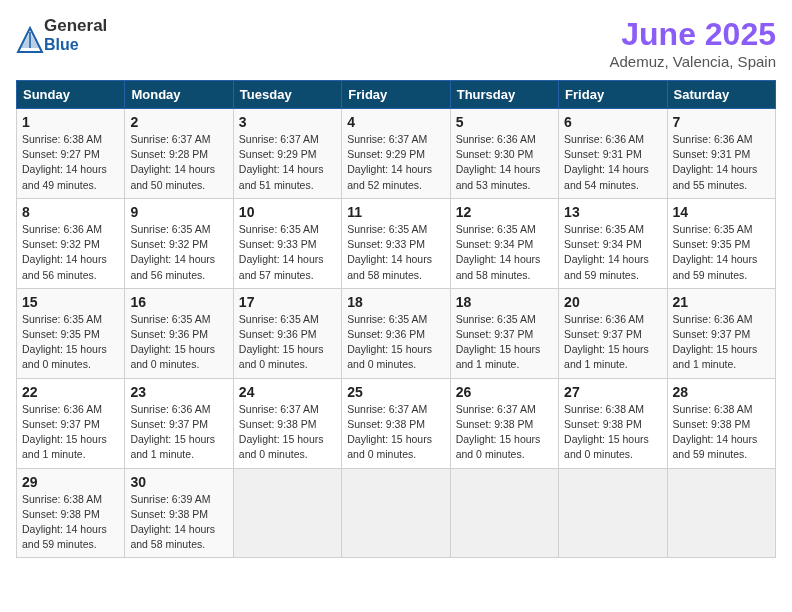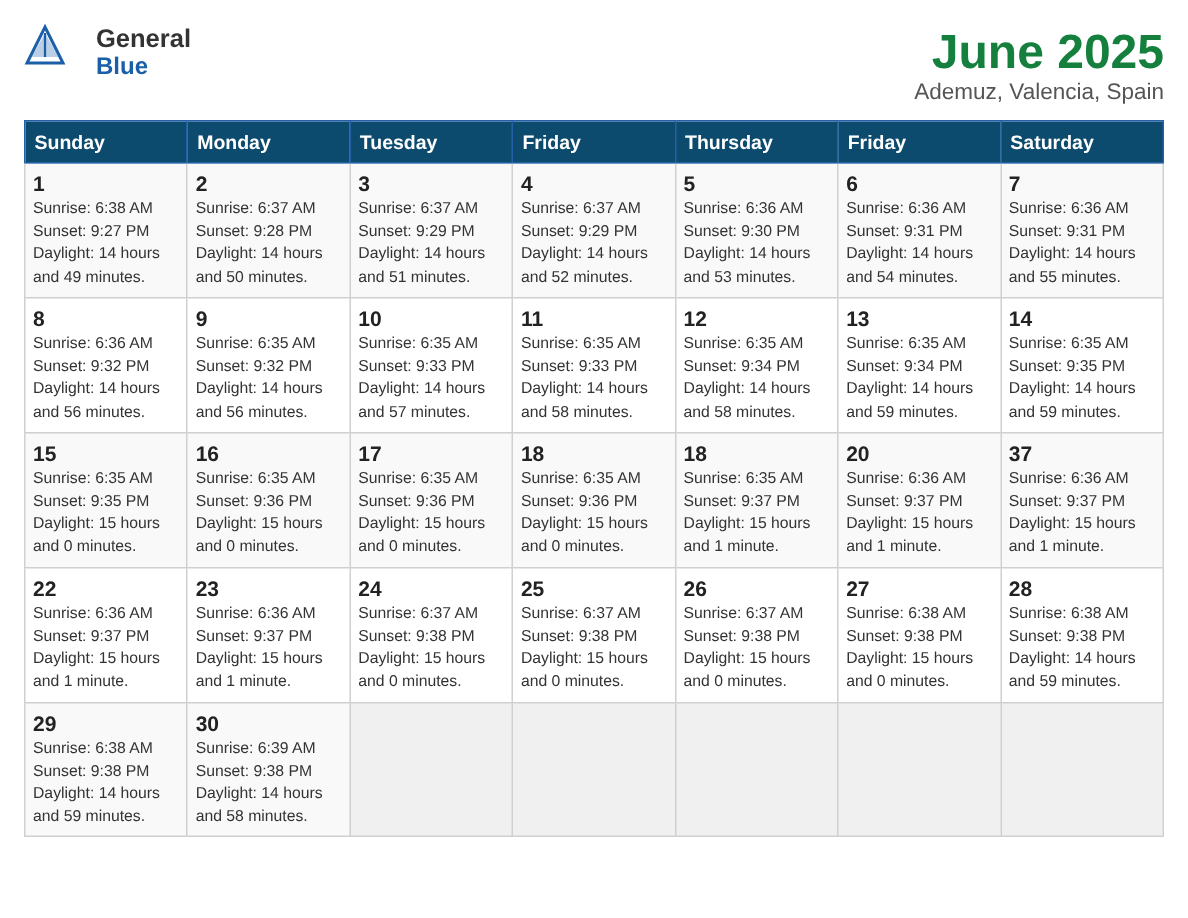--- a/index.html
+++ b/index.html
@@ -11,36 +11,36 @@
       padding: 16px;
     }
     .header-area {
       display: flex;
       justify-content: space-between;
       align-items: flex-start;
       margin-bottom: 10px;
     }
     .logo {
       display: flex;
-      align-items: flex-start;
-      gap: 20px;
+      align-items: flex-end;
+      gap: 0;
     }
     .logo-general { color: #333; }
     .logo-blue { color: #1a5fa8; }
     .logo-icon {
       width: 28px;
       height: 28px;
     }
     .title-area {
       text-align: right;
     }
     .title-area h1 {
       font-size: 32px;
       font-weight: bold;
-      color: #15803d;
+      color: #8b5cf6;
     }
     .title-area h2 {
       font-size: 15px;
       color: #555;
       font-weight: normal;
     }
     table {
       width: 100%;
       border-collapse: collapse;
       font-size: 11px;
@@ -195,21 +195,21 @@
         </td>
         <td>
           <span class="day-num">18</span>
           <div class="day-detail">Sunrise: 6:35 AM<br>Sunset: 9:37 PM<br>Daylight: 15 hours<br>and 1 minute.</div>
         </td>
         <td>
           <span class="day-num">20</span>
           <div class="day-detail">Sunrise: 6:36 AM<br>Sunset: 9:37 PM<br>Daylight: 15 hours<br>and 1 minute.</div>
         </td>
         <td>
-          <span class="day-num">37</span>
+          <span class="day-num">21</span>
           <div class="day-detail">Sunrise: 6:36 AM<br>Sunset: 9:37 PM<br>Daylight: 15 hours<br>and 1 minute.</div>
         </td>
       </tr>
       <tr>
         <td>
           <span class="day-num">22</span>
           <div class="day-detail">Sunrise: 6:36 AM<br>Sunset: 9:37 PM<br>Daylight: 15 hours<br>and 1 minute.</div>
         </td>
         <td>
           <span class="day-num">23</span>

